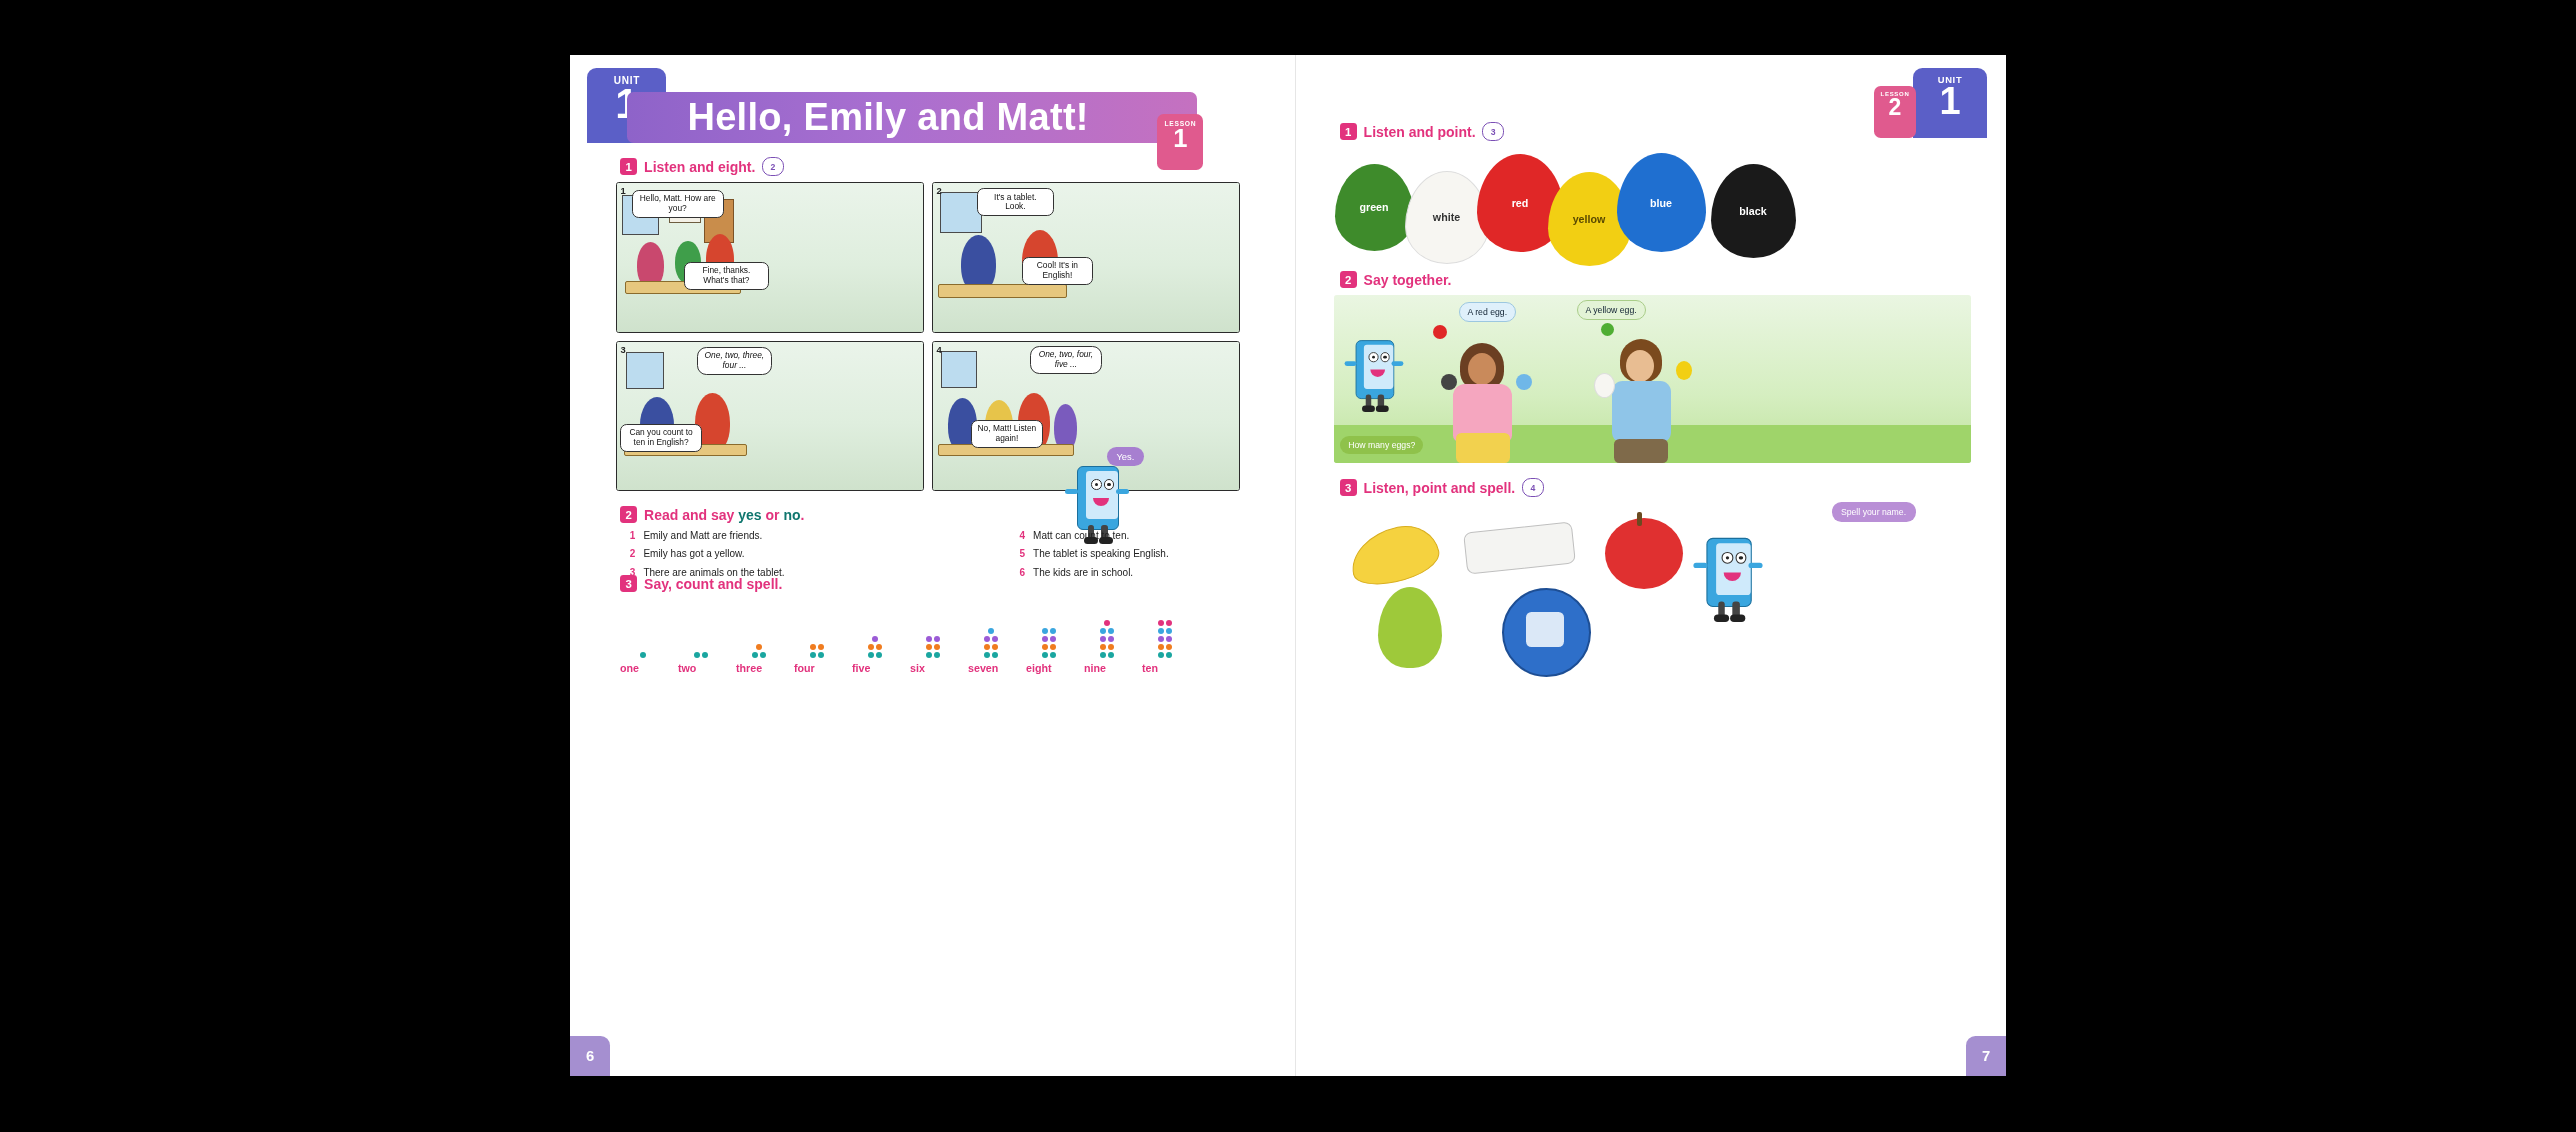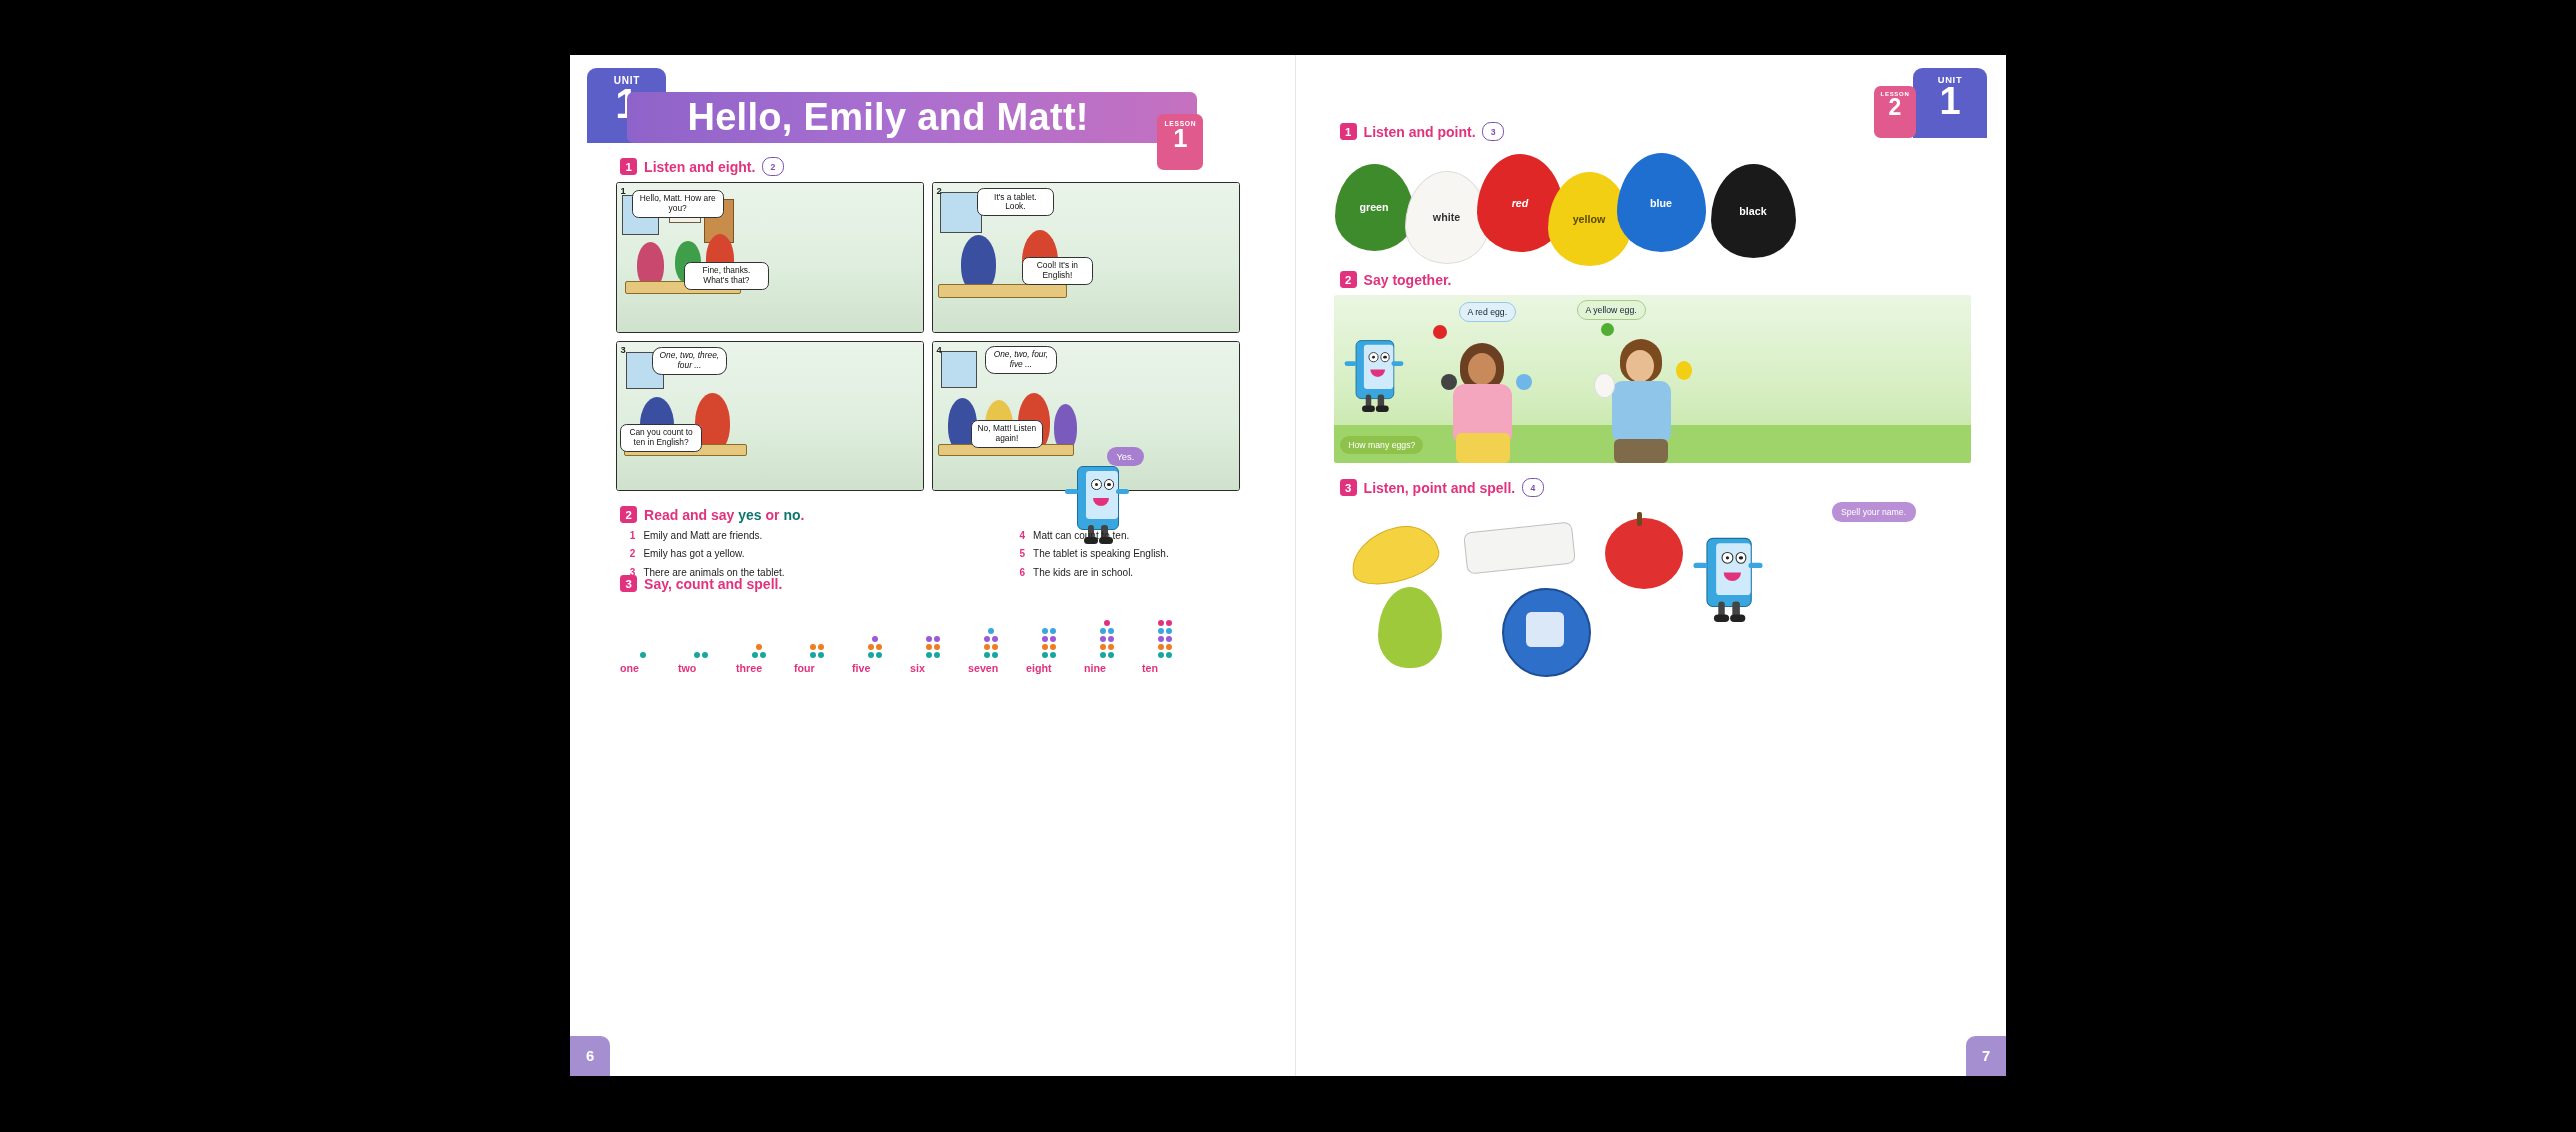--- a/index.html
+++ b/index.html
@@ -25,21 +25,21 @@
   .ex-num{width:17.4px;height:17.4px;border-radius:3.4px;background:#e2327d;color:#fff;font-size:11.4px;font-weight:bold;display:flex;align-items:center;justify-content:center;}
   .ex-title{color:#e2327d;font-size:14px;font-weight:bold;}
   .ex-title .em{color:#0f766e;}
   .audio-ic{width:20px;height:17.4px;border-radius:8.7px;border:1.3px solid #7b4fb5;color:#7b4fb5;font-size:8.7px;font-weight:bold;display:flex;align-items:center;justify-content:center;background:#fff;}
 
   .ex1{position:absolute;left:50px;top:102px;}
   .comic{position:absolute;left:46px;top:127px;width:624px;height:309px;display:grid;grid-template-columns:1fr 1fr;grid-template-rows:1fr 1fr;gap:8px;}
   .panel{position:relative;border:1.3px solid #2b2b2b;border-radius:2.7px;overflow:hidden;background:#dfeee2;}
   .p-num{position:absolute;left:3.4px;top:2px;font-size:9.4px;font-weight:bold;color:#222;z-index:4;}
   .bubble{position:absolute;background:#fff;border:1px solid #333;border-radius:6.7px;padding:3.4px 5.4px;font-size:8.4px;line-height:1.15;color:#111;z-index:3;text-align:center;}
-  .bubble.think{border-radius:9.4px;}
+  .bubble.think{border-radius:9.4px;margin-left:45px;}
   .room{position:absolute;inset:0;background:linear-gradient(180deg,#eaf4ea 0%,#dfeede 55%,#cfe2cc 100%);}
   .wall-win{position:absolute;background:#bcdcef;border:1.3px solid #4a4a4a;}
   .desk{position:absolute;background:#e6c77e;border:1px solid #8a6b2c;border-radius:2px;}
   .kid{position:absolute;border-radius:50% 50% 45% 45%;}
   .board{position:absolute;background:#f3f0e6;border:1.3px solid #6d5c3f;}
   .shelf{position:absolute;background:#c98d4b;border:1px solid #7c5327;}
 
   .ex2{position:absolute;left:50px;top:451px;}
   .qlists{position:absolute;left:56px;top:475px;width:604px;display:flex;gap:6.7px;font-size:10px;color:#222;}
   .qcol{display:flex;flex-direction:column;gap:7.4px;}
@@ -425,21 +425,21 @@
         <div class="audio-ic">3</div>
       </div>
 
       <div class="eggs" id="eggs-row">
           <div class="egg" style="left: 0px; top: 14.8px; width: 79px; height: 87px; background: rgb(62, 139, 43); color: rgb(255, 255, 255);">
             <span>green</span>
           </div>
           <div class="egg" style="left: 70px; top: 21.5px; width: 82px; height: 91px; background: rgb(247, 246, 242); color: rgb(51, 51, 51); border: 0.7px solid rgb(221, 221, 221);">
             <span>white</span>
           </div>
-          <div class="egg" style="left: 142px; top: 5.4px; width: 87px; height: 98px; background: rgb(224, 39, 39); color: rgb(255, 255, 255); font-style: italic;">
+          <div class="egg" style="left: 142px; top: 5.4px; width: 87px; height: 98px; background: rgb(224, 39, 39); color: rgb(255, 255, 255);">
             <span>red</span>
           </div>
           <div class="egg" style="left: 213px; top: 23px; width: 83px; height: 94px; background: rgb(242, 207, 19); color: rgb(90, 74, 0);">
             <span>yellow</span>
           </div>
           <div class="egg" style="left: 282px; top: 4px; width: 89px; height: 99px; background: rgb(31, 111, 208); color: rgb(255, 255, 255);">
             <span>blue</span>
           </div>
           <div class="egg" style="left: 376px; top: 14.8px; width: 85px; height: 94px; background: rgb(26, 26, 26); color: rgb(255, 255, 255);">
             <span>black</span>

